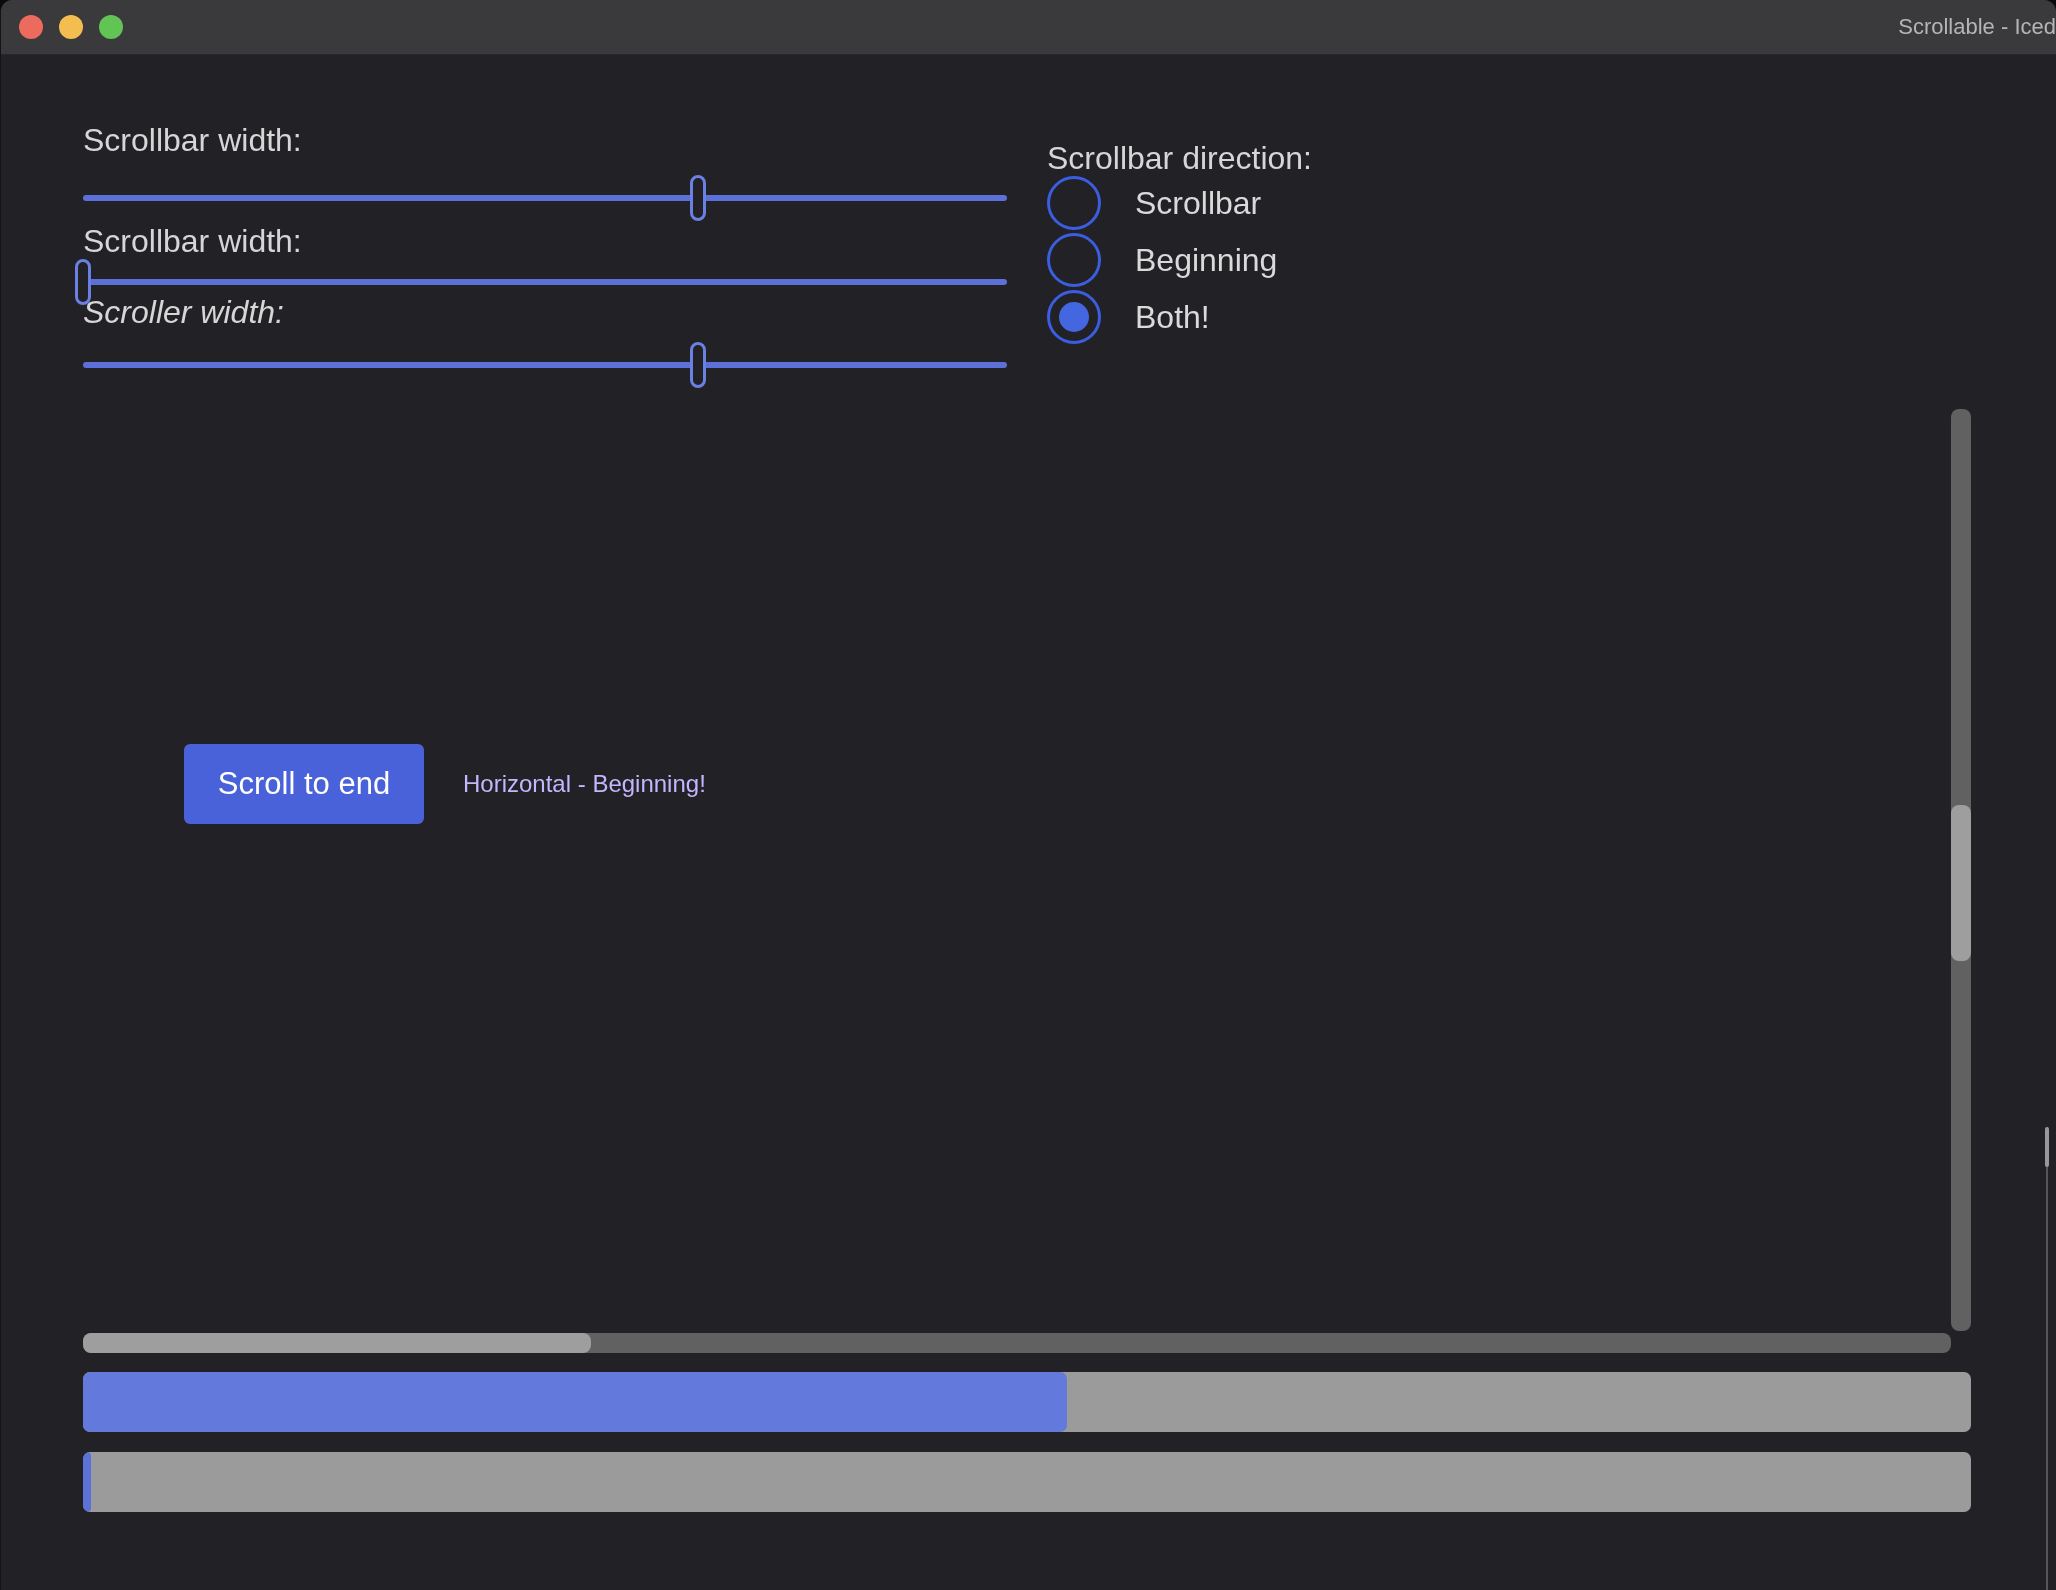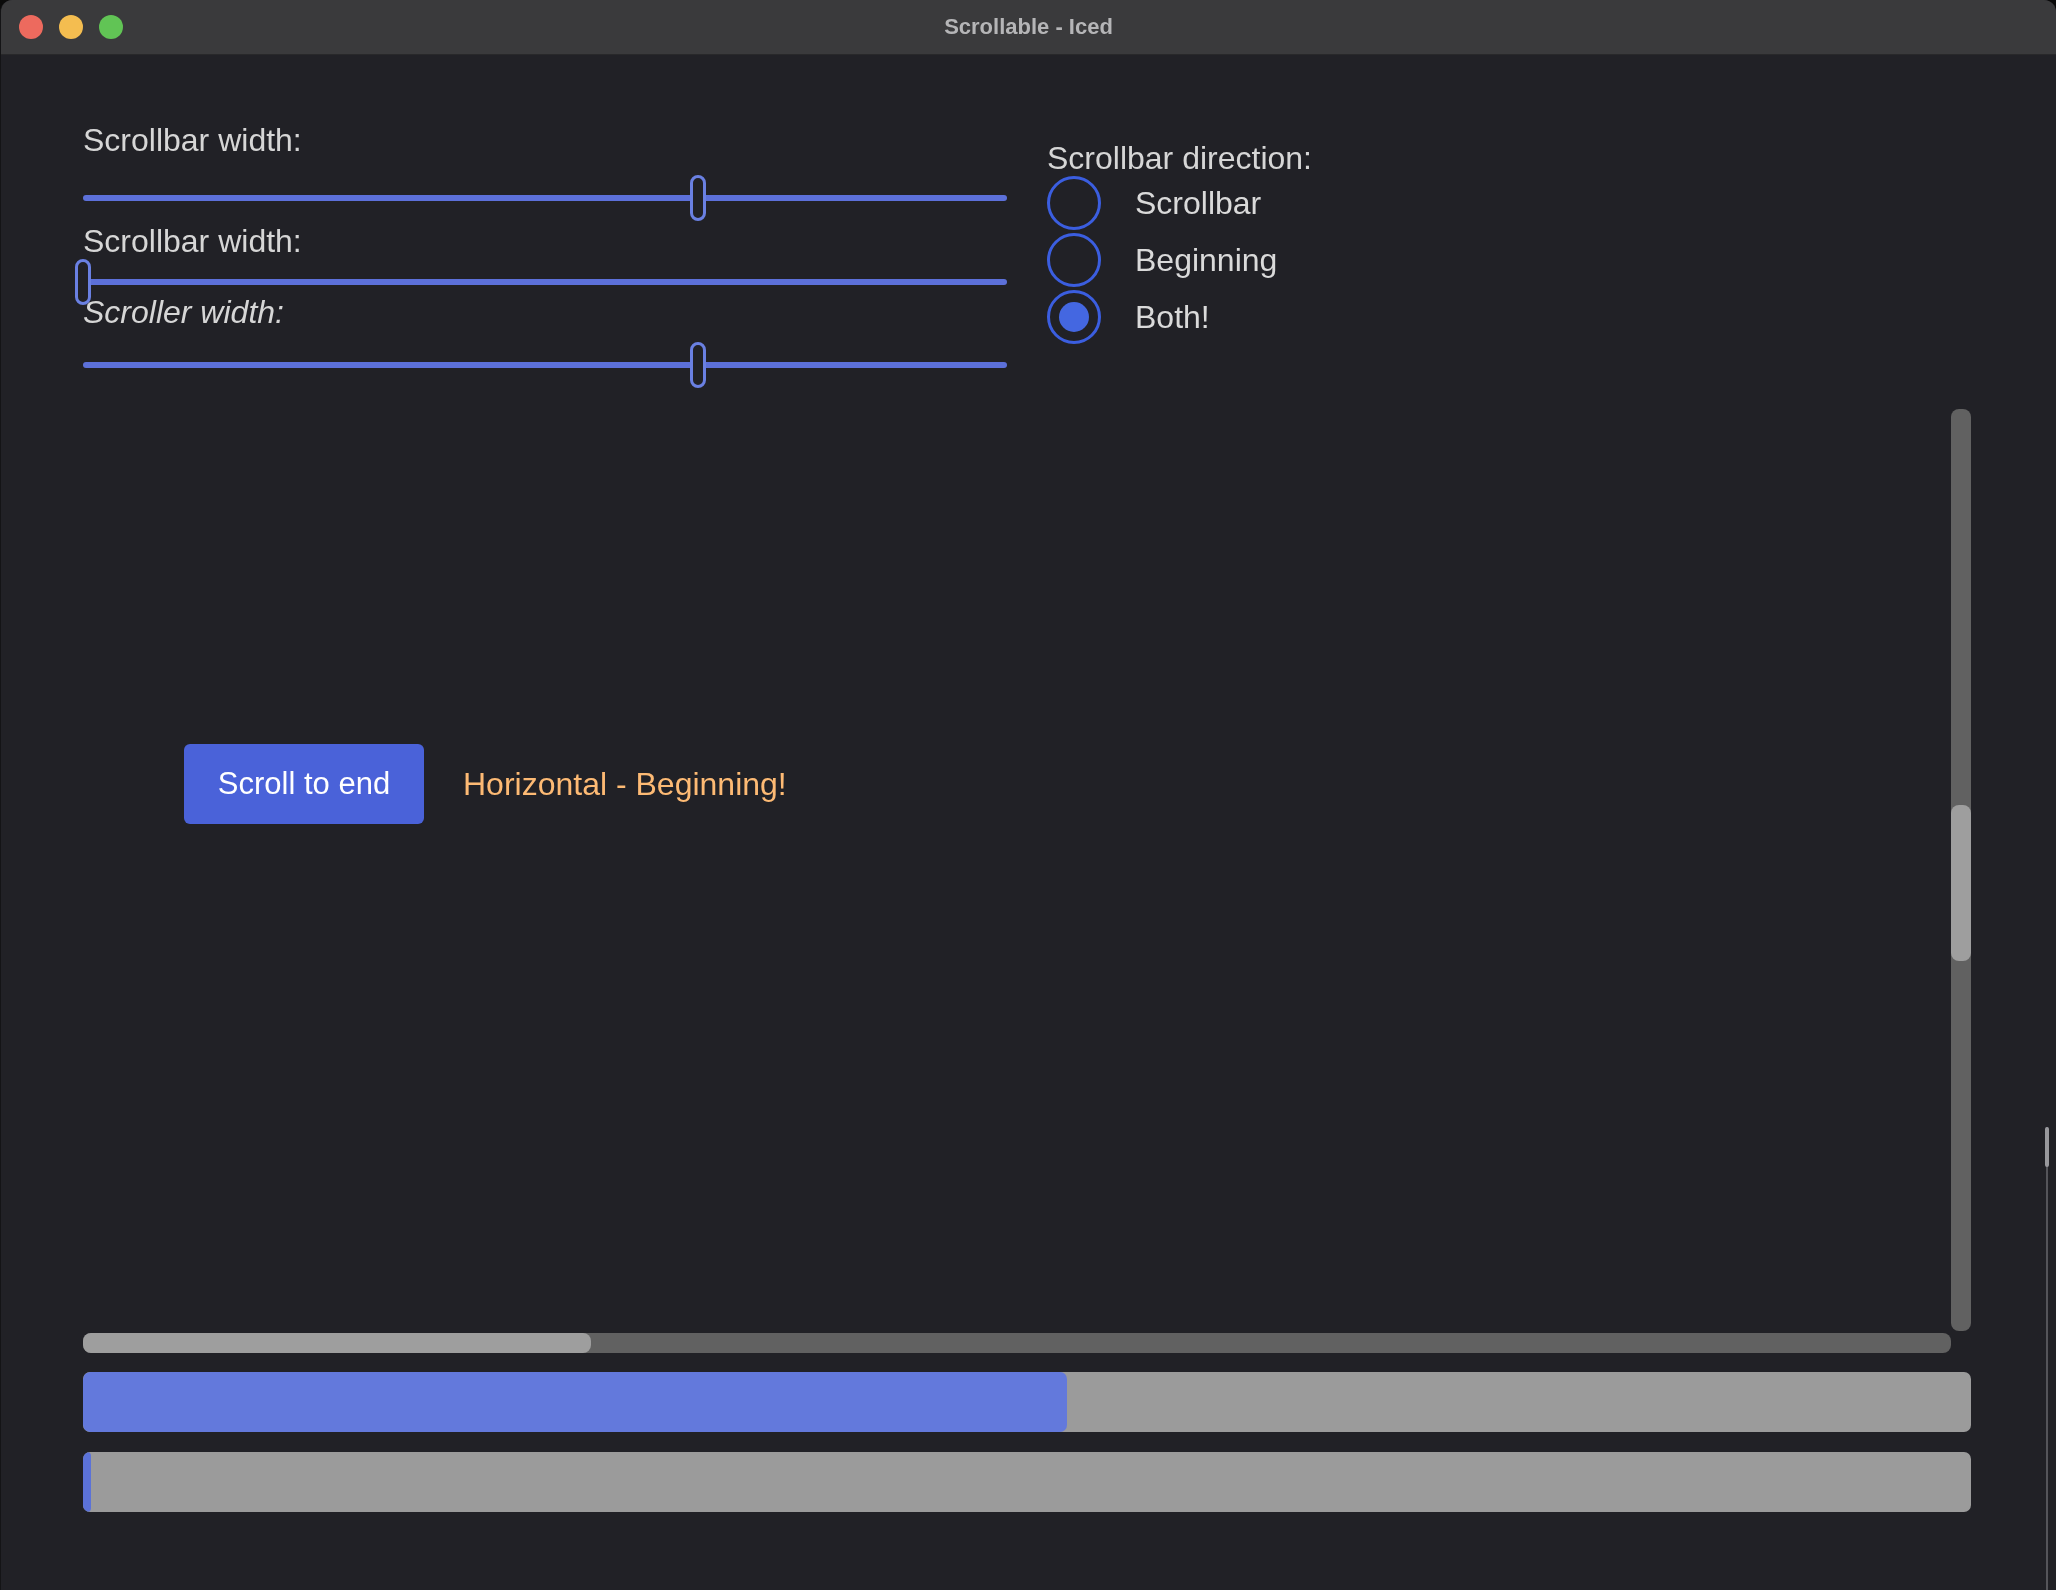--- a/index.html
+++ b/index.html
@@ -9,21 +9,21 @@
     font-family:"Liberation Sans",sans-serif;
     border-left:1px solid #141416;box-sizing:border-box;
   }
   
   .titlebar{position:absolute;top:0;left:0;right:0;height:54px;background:#3a3a3c;border-bottom:1px solid #28282a;}
   .lights{position:absolute;left:18px;top:15px;display:flex;gap:16px;}
   .light{width:24px;height:24px;border-radius:50%;}
   .light.red{background:#ed6a5e;}
   .light.yellow{background:#f4bd50;}
   .light.green{background:#61c455;}
-  .title{height:54px;line-height:54px;text-align:center;color:#b5b5b7;font-weight:bold;font-size:22px;}
+  .title{height:54px;line-height:54px;text-align:right;color:#b5b5b7;font-weight:normal;font-size:22px;}
   
   .label{position:absolute;left:82px;font-size:32px;line-height:40px;color:#d6d6d6;white-space:nowrap;}
   .lbl-1{top:120px;}
   .lbl-2{top:221px;}
   .lbl-3{top:292px;font-style:italic;}
   
   .slider{position:absolute;left:82px;width:924px;height:46px;}
   .sld-1{top:175px;}
   .sld-2{top:259px;}
   .sld-3{top:342px;}
@@ -38,21 +38,21 @@
   .radio-row{display:flex;align-items:center;gap:34px;height:54px;cursor:pointer;}
   .radio-circle{width:54px;height:54px;box-sizing:border-box;border:3px solid #3b5ee0;border-radius:50%;position:relative;flex:0 0 auto;}
   .radio-row.selected .radio-circle::after{content:"";position:absolute;inset:9px;background:#4467e1;border-radius:50%;}
   .radio-label{font-size:32px;color:#dadada;white-space:nowrap;}
   
   .scroll-btn{
     position:absolute;left:142px;top:744px;width:240px;height:80px;
     background:#4a62d9;border:none;border-radius:6px;color:#ffffff;
     font-size:31px;font-family:inherit;cursor:pointer;margin-left:41px;
   }
-  .status{position:absolute;left:462px;top:744px;height:80px;line-height:80px;font-size:32px;color:#fdba74;white-space:nowrap;}
+  .status{position:absolute;left:462px;top:744px;height:80px;line-height:80px;font-size:24px;color:#c4b5fd;white-space:nowrap;}
   
   .vscrollbar{position:absolute;left:1950px;top:409px;width:20px;height:922px;background:#616161;border-radius:8px;}
   .vscrollbar .thumb{position:absolute;left:0;width:100%;background:#9e9e9e;border-radius:8px;}
   .hscrollbar{position:absolute;left:82px;top:1333px;width:1868px;height:20px;background:#616161;border-radius:8px;}
   .hscrollbar .thumb{position:absolute;top:0;left:0;height:100%;background:#9e9e9e;border-radius:8px;}
   
   .progress{position:absolute;left:82px;width:1888px;height:60px;background:#9b9b9b;border-radius:7px;overflow:hidden;}
   .pg-1{top:1372px;}
   .pg-2{top:1452px;}
   .progress .fill{height:100%;border-radius:7px;}

